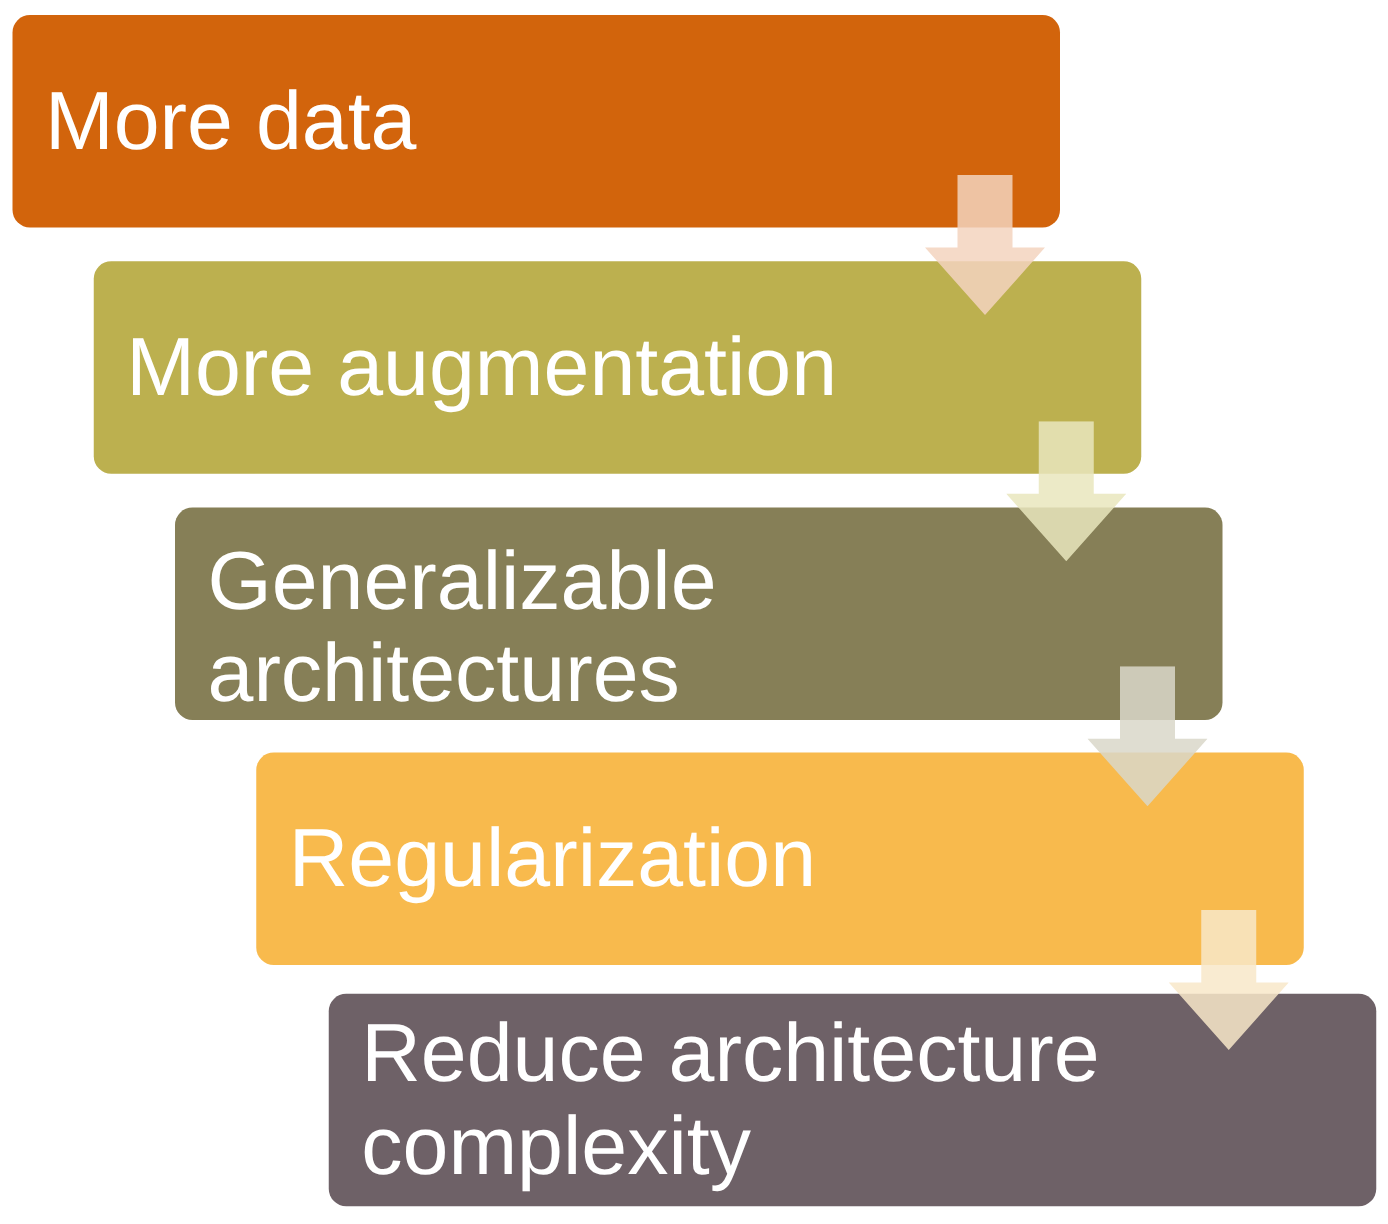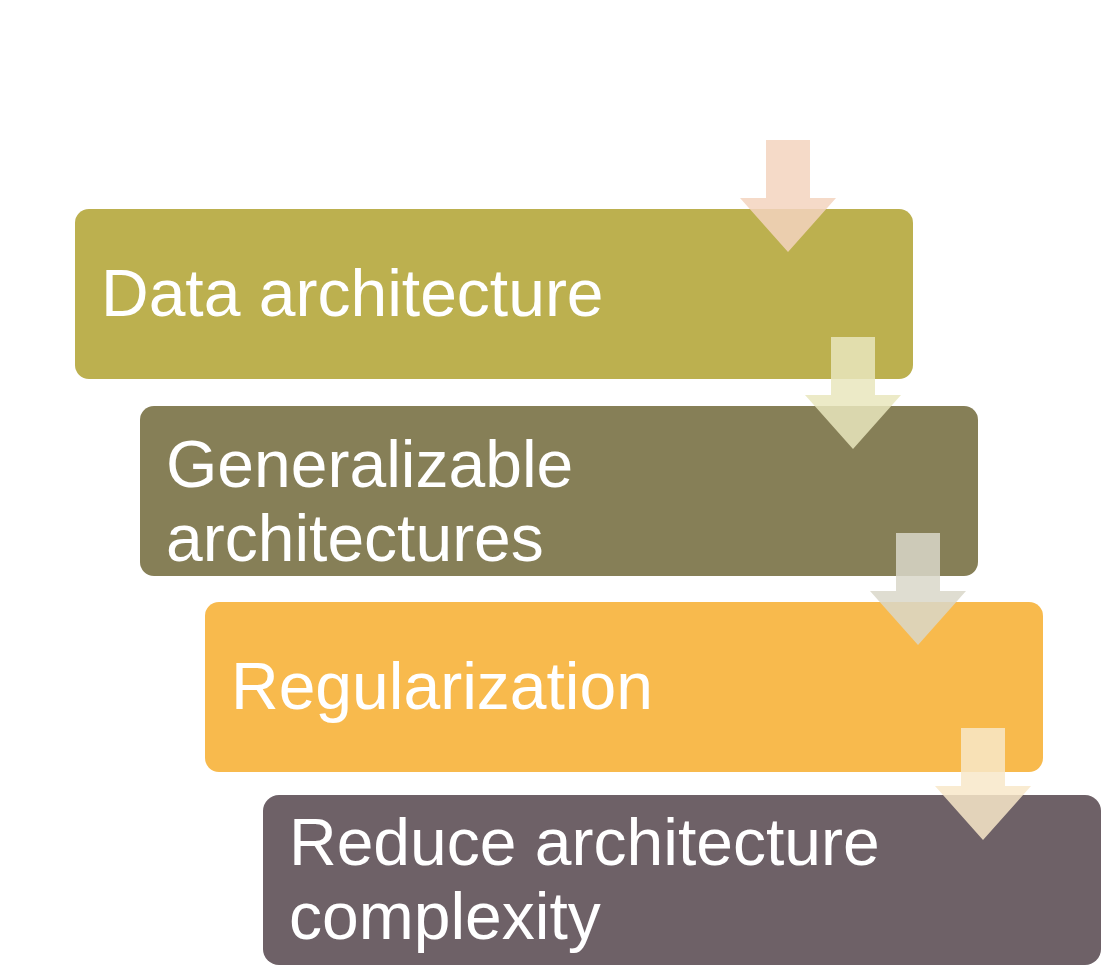--- a/index.html
+++ b/index.html
@@ -28,41 +28,44 @@
     font-size: 66px;
     line-height: 1.12;
     padding-left: 26px;
     max-width: 620px;
     letter-spacing: 0px;
   }
   .step1 { left: 10px;  top: 12px;  }
   .step2 { left: 75px;  top: 209px; }
   .step3 { left: 140px; top: 406px; }
   .step4 { left: 205px; top: 602px; }
-  .step5 { left: 263px; top: 795px; border-radius: 16px; }
+  .step5 { left: 263px; top: 795px; }
 
   .arrow {
     position: absolute;
     width: 96px;
     height: 112px;
     display: block;
   }
   .arrow1 { left: 740px; top: 140px; }
   .arrow2 { left: 805px; top: 337px; }
   .arrow3 { left: 870px; top: 533px; }
   .arrow4 { left: 935px; top: 728px; }
 </style>
 </head>
 <body>
 
 <div class="canvas">
 
+  <div class="step step1" style="background-color: rgb(210, 100, 12);">
+    <span class="label">More data</span>
+  </div>
 
   <div class="step step2" style="background-color: rgb(188, 176, 79);">
-    <span class="label">Data architecture</span>
+    <span class="label">More augmentation</span>
   </div>
 
   <div class="step step3" style="background-color: rgb(134, 127, 87); align-items: flex-end;">
     <span class="label">Generalizable architectures</span>
   </div>
 
   <div class="step step4" style="background-color: rgb(248, 186, 77);">
     <span class="label">Regularization</span>
   </div>
 

